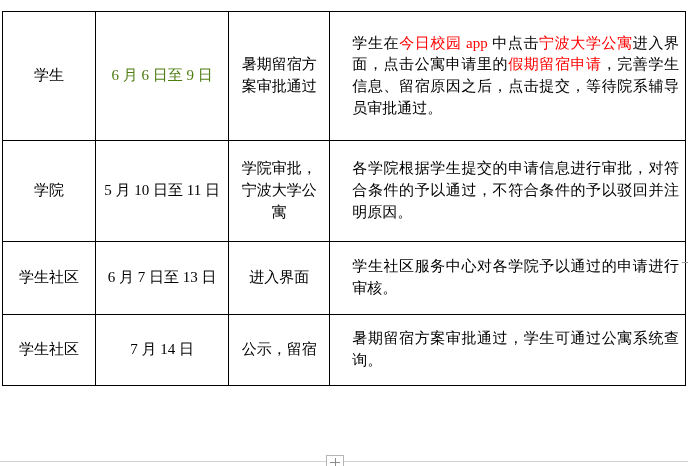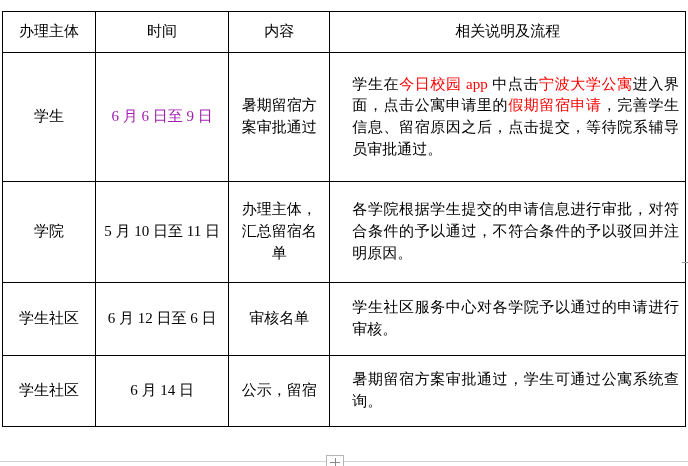--- a/index.html
+++ b/index.html
@@ -41,21 +41,21 @@
   .col-c { width: 100px; }
   .col-d { width: 352px; }
 
   .hdr td {
     text-align: center;
     height: 32px;
     font-size: 15.5px;
   }
   .ctr { text-align: center; }
   .just { text-align: justify; text-align-last: left; }
-  .red { color: #a21caf; }
+  .red { color: #4d7c0f; }
   .row-1 td { height: 120px; }
   .row-2 td { height: 92px; }
   .row-3 td { height: 64px; }
   .row-4 td { height: 62px; }
 
   .cellwrap { display: block; margin-left: 16px; }
 
   
   .edge-mark {
     position: absolute;
@@ -104,57 +104,51 @@
 <div class="doc">
 
   <table class="sched">
     <colgroup>
       <col class="col-a">
         <col class="col-b">
         <col class="col-c">
         <col class="col-d">
     </colgroup>
     <tbody>
-      <tr class="hdr">
-        <td>办理主体</td>
-        <td>时间</td>
-        <td>内容</td>
-        <td>相关说明及流程</td>
-      </tr>
 
       <tr class="row-1">
         <td class="ctr">学生</td>
         <td class="ctr red">6 月 6 日至 9 日</td>
         <td class="ctr">暑期留宿方案审批通过</td>
         <td class="just">
           <span class="cellwrap"><span style="color: rgb(0, 0, 0);">学生在</span><span style="color: rgb(255, 0, 0);">今日校园 app</span><span style="color: rgb(0, 0, 0);"> 中点击</span><span style="color: rgb(255, 0, 0);">宁波大学公寓</span><span style="color: rgb(0, 0, 0);">进入界面，点击公寓申请里的</span><span style="color: rgb(255, 0, 0);">假期留宿申请</span><span style="color: rgb(0, 0, 0);">，完善学生信息、留宿原因之后，点击提交，等待院系辅导员审批通过。</span></span>
         </td>
       </tr>
 
       <tr class="row-2">
         <td class="ctr">学院</td>
         <td class="ctr">5 月 10 日至 11 日</td>
-        <td class="ctr">办理主体，汇总留宿名单</td>
+        <td class="ctr">学院审批，宁波大学公寓</td>
         <td class="just">
           <span class="cellwrap"><span style="color: rgb(0, 0, 0);">各学院根据学生提交的申请信息进行审批，对符合条件的予以通过，不符合条件的予以驳回并注明原因。</span></span>
         </td>
       </tr>
 
       <tr class="row-3">
         <td class="ctr">学生社区</td>
-        <td class="ctr">6 月 12 日至 6 日</td>
-        <td class="ctr">审核名单</td>
+        <td class="ctr">6 月 7 日至 13 日</td>
+        <td class="ctr">进入界面</td>
         <td class="just">
           <span class="cellwrap"><span style="color: rgb(0, 0, 0);">学生社区服务中心对各学院予以通过的申请进行审核。</span></span>
         </td>
       </tr>
 
       <tr class="row-4">
         <td class="ctr">学生社区</td>
-        <td class="ctr">6 月 14 日</td>
+        <td class="ctr">7 月 14 日</td>
         <td class="ctr">公示，留宿</td>
         <td class="just">
           <span class="cellwrap"><span style="color: rgb(0, 0, 0);">暑期留宿方案审批通过，学生可通过公寓系统查询。</span></span>
         </td>
       </tr>
     </tbody>
   </table>
 
   <div class="edge-mark m1"></div>
   <div class="bottom-rule"></div>

